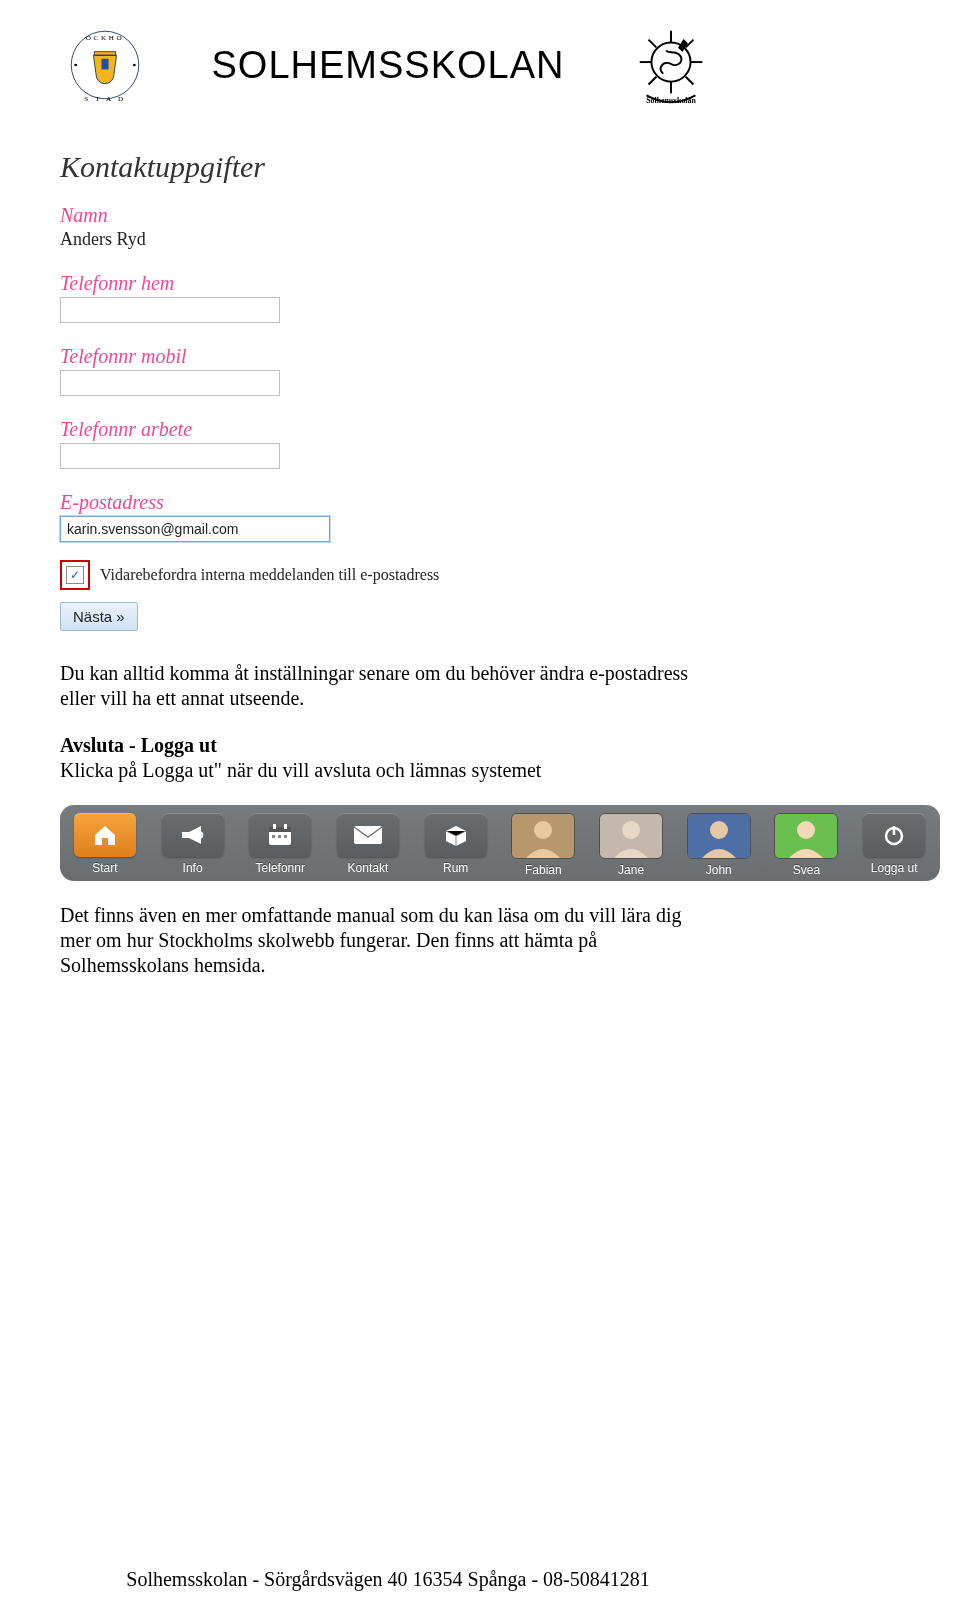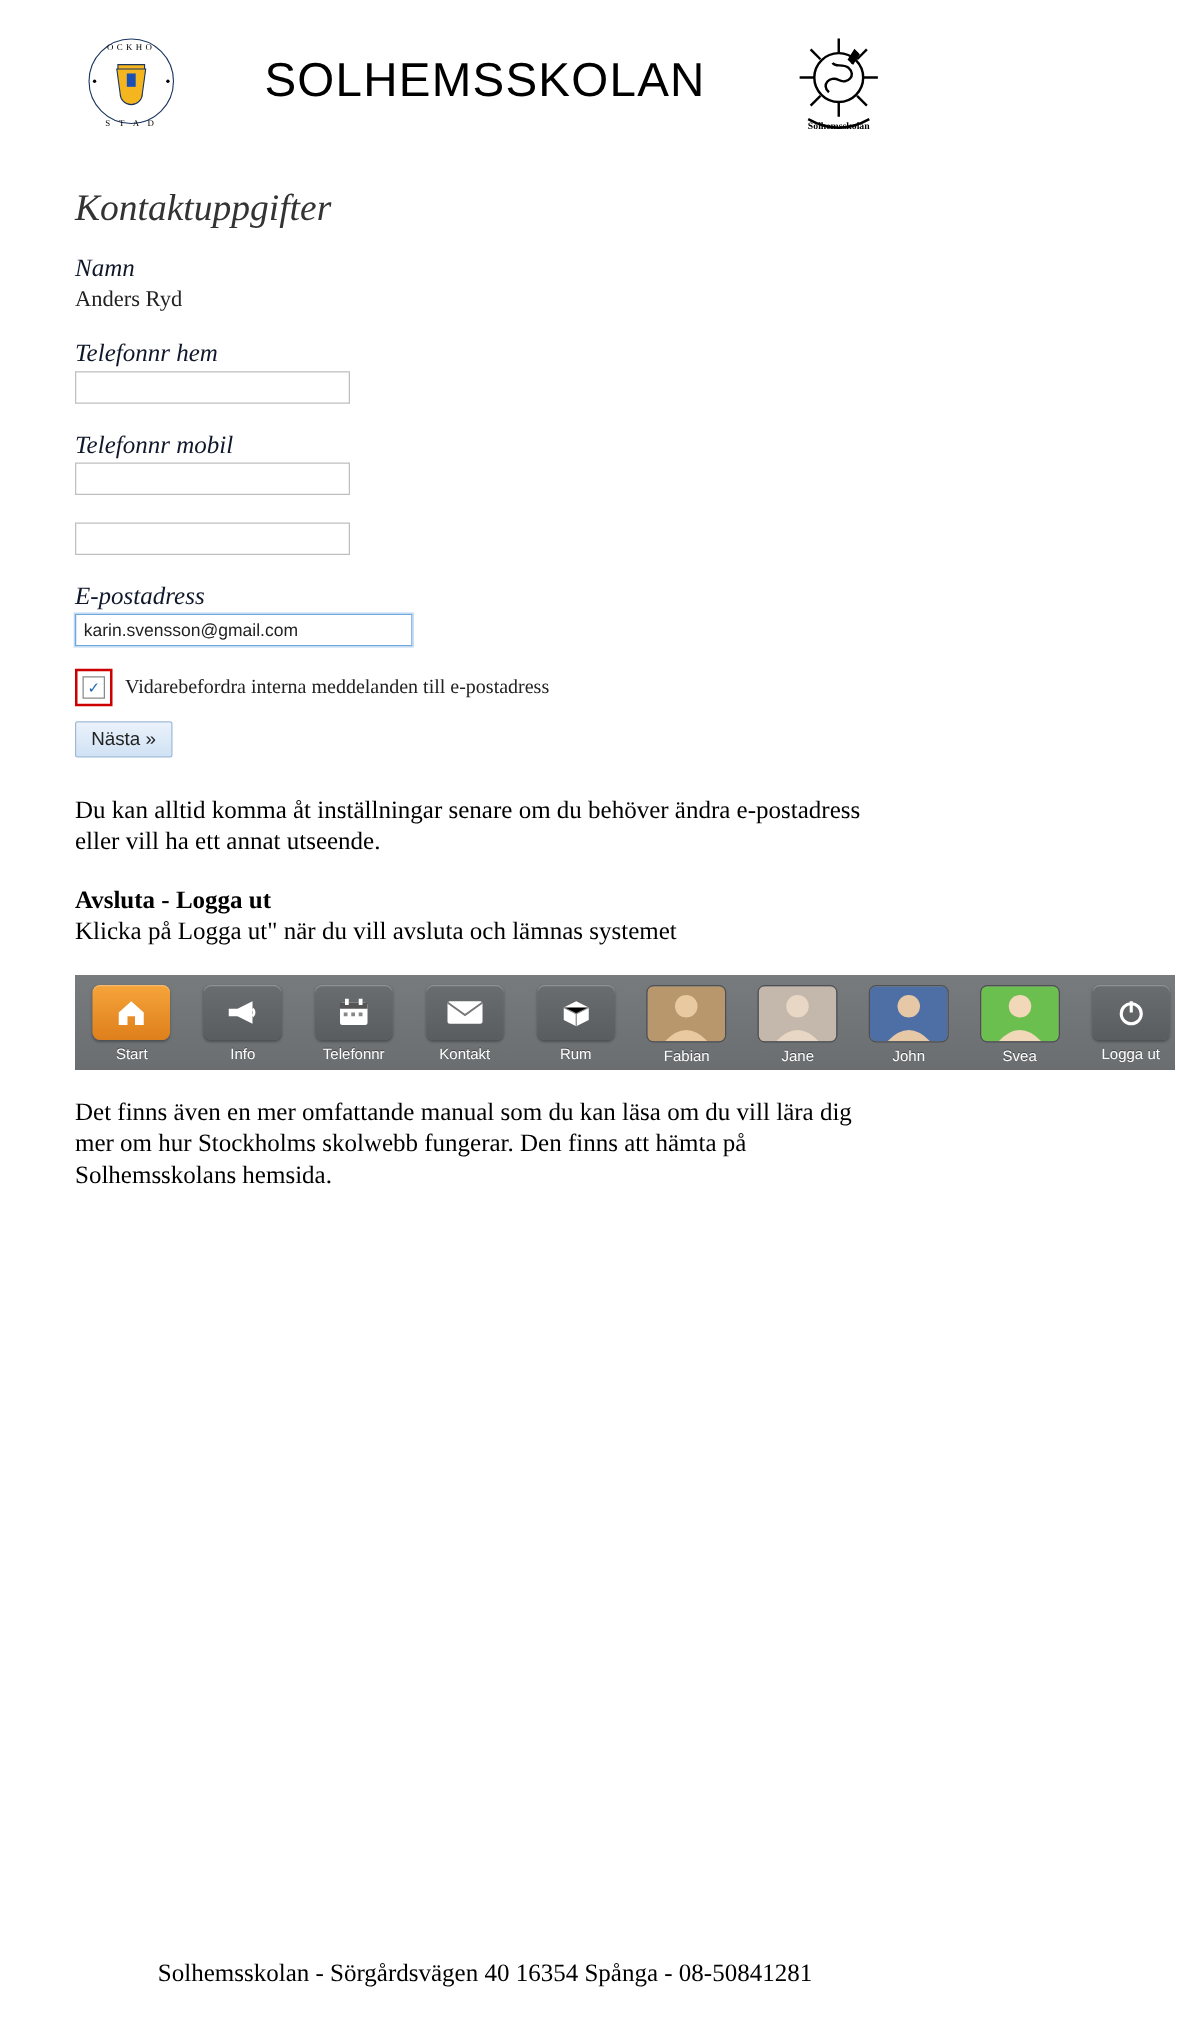--- a/index.html
+++ b/index.html
@@ -45,21 +45,21 @@
     font-weight: normal;
     font-size: 30px;
     color: #333;
     margin: 10px 0 20px 0;
   }
   .fld { margin-bottom: 22px; }
   .fld-label {
     font-family: Georgia, serif;
     font-style: italic;
     font-size: 20px;
-    color: #0f172a;
+    color: #ec4899;
     display: block;
     margin-bottom: 2px;
   }
   .fld-value {
     font-family: Georgia, serif;
     font-size: 18px;
     color: #222;
   }
   .txt-input {
     display: block;
@@ -115,24 +115,24 @@
     background: linear-gradient(#ebf2fb, #d0e2f4);
     cursor: pointer;
   }
   
   .body-txt { font-size: 20px; line-height: 1.25; margin: 22px 0; }
   .body-txt strong { font-weight: bold; }
   
   .toolbar {
     width: 880px;
     background: linear-gradient(#777b7e, #6b6e71);
-    padding: 8px 0 4px 10px;
+    padding: 8px 11px 4px 10px;
     display: flex;
     gap: 18px;
-    border-radius: 0;
+    border-radius: 14px;
     box-sizing: border-box;
     margin-bottom: 22px;
   }
   .tb-item {
     flex: 1;
     min-width: 0;
     display: flex;
     flex-direction: column;
     align-items: center;
     gap: 4px;
@@ -224,20 +224,21 @@
       <span class="fld-label">Telefonnr hem</span>
       <input class="txt-input" type="text" value="" style="">
     </div>
 
     <div class="fld">
       <span class="fld-label">Telefonnr mobil</span>
       <input class="txt-input" type="text" value="" style="">
     </div>
 
     <div class="fld">
+      <span class="fld-label">Telefonnr arbete</span>
       <input class="txt-input" type="text" value="" style="">
     </div>
 
     <div class="fld" style="margin-bottom:10px">
       <span class="fld-label">E-postadress</span>
       <input class="txt-input email-focus" type="text" value="karin.svensson@gmail.com" style="">
     </div>
 
     <div class="chk-row">
       <span class="chk-hl">

